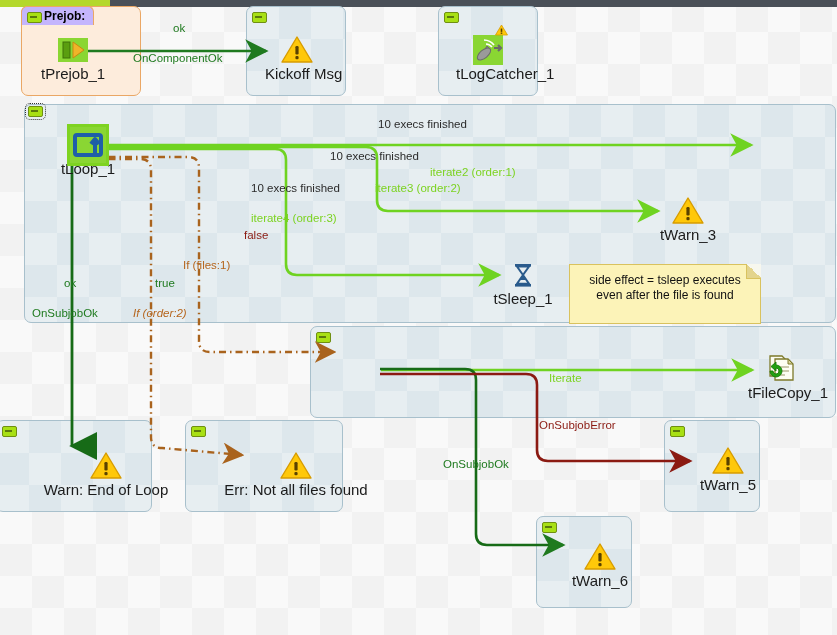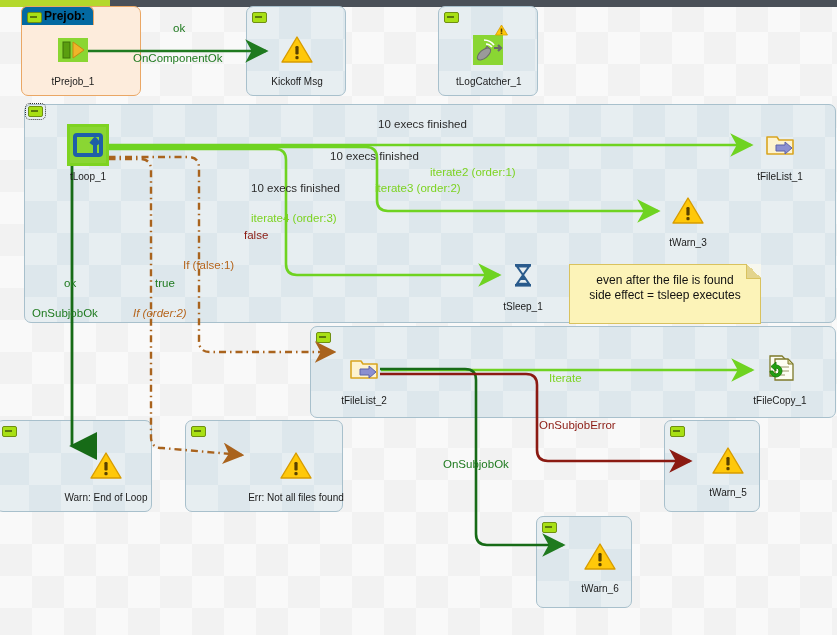--- a/index.html
+++ b/index.html
@@ -24,38 +24,38 @@
       linear-gradient(45deg,#dde7ec 25%,transparent 25%,transparent 75%,#dde7ec 75%),
       linear-gradient(45deg,#dde7ec 25%,transparent 25%,transparent 75%,#dde7ec 75%);
     background-size:64px 64px;background-position:0 0,32px 32px;
     box-sizing:border-box;
   }
   .subjob.prejob{
     background-color:#fdecdc;background-image:none;border:1px solid #eaa765;
   }
   .prejob-title{
     position:absolute;left:-1px;top:-1px;height:19px;line-height:19px;
-    background:#0369a1;color:#000;font-weight:bold;font-size:12px;
+    background:#c4b5fd;color:#000;font-weight:bold;font-size:12px;
     border-radius:6px 6px 0 0;padding:0 8px 0 22px;white-space:nowrap;
     box-sizing:border-box;border:1px solid #eaa765;border-bottom:none;
   }
   .collapse{
     position:absolute;width:13px;height:9px;border:1px solid #6f8f12;
     background:#a8e014;border-radius:2px;
   }
   .collapse:after{
     content:"";position:absolute;left:2px;top:3px;width:7px;height:2px;background:#5b7a0c;
   }
   .collapse.sel{outline:1px dotted #333;outline-offset:2px;}
 
   
   .comp{position:absolute;width:64px;text-align:center;}
   .comp .ico{width:32px;height:32px;margin:0 auto;position:relative;}
   .comp .lbl{
-    font-size:10px;color:#1b1b1b;white-space:nowrap;margin-top:9px;
+    font-size:15px;color:#1b1b1b;white-space:nowrap;margin-top:1px;
     line-height:13px;letter-spacing:0px;
   }
   .comp.wide{width:150px;margin-left:-43px;}
   .selbox{
     position:absolute;left:-5px;top:-5px;width:42px;height:42px;
     border:3px solid #7ed321;box-sizing:border-box;background:#8ad633;
   }
   .warnbadge{
     position:absolute;right:-4px;top:-12px;width:13px;height:12px;
   }
@@ -237,29 +237,20 @@
       <div class="selbox"></div>
       <svg width="32" height="32" viewBox="0 0 32 32" style="position:relative;">
         <rect x="3" y="6" width="26" height="20" rx="2" fill="none" stroke="#1f5fa8" stroke-width="4"></rect>
         <rect x="9" y="12" width="12" height="8" fill="#8ad633"></rect>
         <path d="M23,26 L23,11 M19,15 L23,10 L27,15" stroke="#1f5fa8" stroke-width="4" fill="none" stroke-linejoin="round"></path>
       </svg>
     </div>
     <div class="lbl">tLoop_1</div>
   </div>
 
-  <div class="comp" style="left:748px;top:129px;">
-    <div class="ico">
-      <svg width="32" height="32" viewBox="0 0 32 32">
-        <path d="M3,8 L13,8 L15,11 L29,11 L29,25 L3,25 Z" fill="#fdf3cf" stroke="#d9a520" stroke-width="1.6" stroke-linejoin="round"></path>
-        <path d="M12,16 L21,16 L21,13 L28,19 L21,25 L21,22 L12,22 Z" fill="#8b8fd0" stroke="#5d62aa" stroke-width="1"></path>
-      </svg>
-    </div>
-    <div class="lbl">tFileList_1</div>
-  </div>
 
   <div class="comp" style="left:656px;top:195px;">
     <div class="ico">
       <svg width="32" height="32" viewBox="0 0 32 32">
         <path d="M16,3 L31,28 L1,28 Z" fill="#ffc80a" stroke="#d79c00" stroke-width="1.4" stroke-linejoin="round"></path>
         <rect x="14.4" y="12" width="3.2" height="8.5" rx="1.2" fill="#5a4200"></rect>
         <rect x="14.4" y="22" width="3.2" height="3.2" rx="1.2" fill="#5a4200"></rect>
       </svg>
     </div>
     <div class="lbl">tWarn_3</div>
@@ -270,29 +261,20 @@
       <svg width="32" height="32" viewBox="0 0 32 32">
         <rect x="8" y="5" width="16" height="2.6" fill="#2a5b8c"></rect>
         <rect x="8" y="25" width="16" height="2.6" fill="#2a5b8c"></rect>
         <path d="M10,7.6 L22,7.6 L16,16 L22,24.8 L10,24.8 L16,16 Z" fill="none" stroke="#2a5b8c" stroke-width="2"></path>
         <path d="M12,21 L20,21 L16,16.5 Z" fill="#2a5b8c"></path>
       </svg>
     </div>
     <div class="lbl">tSleep_1</div>
   </div>
 
-  <div class="comp" style="left:332px;top:353px;">
-    <div class="ico">
-      <svg width="32" height="32" viewBox="0 0 32 32">
-        <path d="M3,8 L13,8 L15,11 L29,11 L29,25 L3,25 Z" fill="#fdf3cf" stroke="#d9a520" stroke-width="1.6" stroke-linejoin="round"></path>
-        <path d="M12,16 L21,16 L21,13 L28,19 L21,25 L21,22 L12,22 Z" fill="#8b8fd0" stroke="#5d62aa" stroke-width="1"></path>
-      </svg>
-    </div>
-    <div class="lbl">tFileList_2</div>
-  </div>
 
   <div class="comp" style="left:748px;top:353px;">
     <div class="ico">
       <svg width="32" height="32" viewBox="0 0 32 32">
         <path d="M6,3 L18,3 L23,8 L23,23 L6,23 Z" fill="#fbfbf0" stroke="#7d7a2a" stroke-width="1.3"></path>
         <path d="M11,6 L24,6 L29,11 L29,27 L11,27 Z" fill="#fdfdf2" stroke="#7d7a2a" stroke-width="1.3"></path>
         <path d="M24,6 L24,11 L29,11 Z" fill="#d9d39a" stroke="#7d7a2a" stroke-width="1"></path>
         <path d="M14,14 L25,14 M14,18 L25,18 M14,22 L21,22" stroke="#9c9868" stroke-width="1.2"></path>
         <path d="M6,18 a6,6 0 1 0 6,-6 L12,9 L7,13.5 L12,18 L12,15 a3,3 0 1 1 -3,3 Z" fill="#22a011" stroke="#157a08" stroke-width=".9"></path>
       </svg>
@@ -349,32 +331,32 @@
 
   <div class="llabel ldark" style="left:378px;top:118px;">10 execs finished</div>
   <div class="llabel ldark" style="left:330px;top:150px;">10 execs finished</div>
   <div class="llabel llightgreen" style="left:430px;top:150px;margin-top:16px;">iterate2 (order:1)</div>
 
   <div class="llabel ldark" style="left:251px;top:182px;">10 execs finished</div>
   <div class="llabel llightgreen" style="left:375px;top:182px;">iterate3 (order:2)</div>
   <div class="llabel llightgreen" style="left:251px;top:212px;">iterate4 (order:3)</div>
 
   <div class="llabel ldarkred" style="left:200px;top:229px;">false</div>
-  <div class="llabel lbrown" style="left:183px;top:259px;">If (false:1)</div>
+  <div class="llabel lbrown" style="left:183px;top:259px;">If (files:1)</div>
 
   <div class="llabel lgreen" style="left:155px;top:277px;">true</div>
   <div class="llabel lbrown" style="left:133px;top:307px;font-style:italic;">If (order:2)</div>
 
   <div class="llabel lgreen" style="left:64px;top:277px;">ok</div>
   <div class="llabel lgreen" style="left:32px;top:307px;">OnSubjobOk</div>
 
   <div class="llabel llightgreen" style="left:549px;top:372px;">Iterate</div>
 
   <div class="llabel ldarkred" style="left:495px;top:419px;">OnSubjobError</div>
   <div class="llabel lgreen" style="left:443px;top:458px;">OnSubjobOk</div>
 
   <div class="note" style="left:569px;top:264px;width:192px;height:60px;">
     <div class="fold"></div>
+    <div>side effect = tsleep executes</div>
     <div>even after the file is  found</div>
-    <div>side effect = tsleep executes</div>
   </div>
 
 </div>
 
 </body></html>

